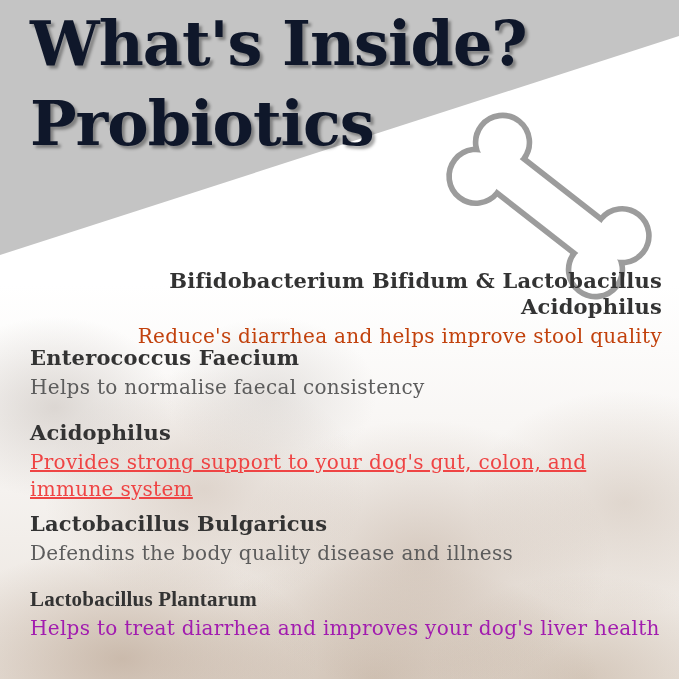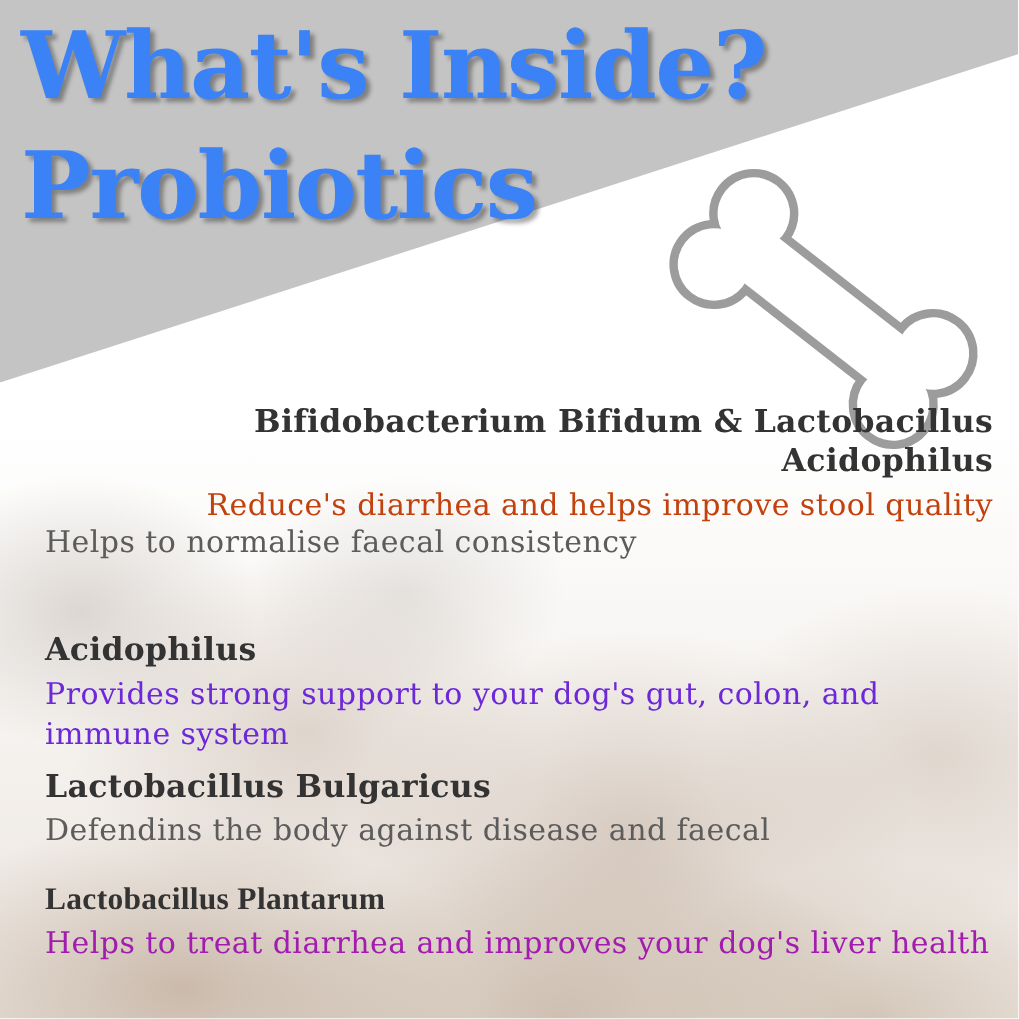--- a/index.html
+++ b/index.html
@@ -49,21 +49,21 @@
   }
   .s1{top:268px;text-align:right;} .s2{top:345px;} .s3{top:420px;} .s4{top:511px;} .s5{top:586px;}
 </style>
 </head>
 <body>
 
 <div class="bg-treats"></div>
 
 <div class="banner" style="background: rgb(196, 196, 196);"></div>
 
-<h1 class="title" style="color: #3b82f6;">
+<h1 class="title" style="color: #0f172a; margin-left: 16px;">
   <span>What's Inside?</span>
   <span>Probiotics</span>
 </h1>
 
 <div class="bone-wrap">
   <svg viewBox="0 0 260 130" xmlns="http://www.w3.org/2000/svg">
     <g class="bone-stroke" stroke-width="13" fill="#ffffff" stroke="#9c9c9c">
       <circle cx="42" cy="40" r="28"></circle>
       <circle cx="42" cy="90" r="28"></circle>
       <circle cx="218" cy="40" r="28"></circle>
@@ -79,29 +79,30 @@
     </g>
   </svg>
 </div>
 
 <div class="section s1">
   <h2 style="color: rgb(51, 51, 51);">Bifidobacterium Bifidum &amp; Lactobacillus Acidophilus</h2>
   <p style="color: #c2410c;">Reduce's diarrhea and helps improve stool quality</p>
 </div>
 
 <div class="section s2">
+  <h2 style="color: rgb(51, 51, 51);">Enterococcus Faecium</h2>
   <p style="color: rgb(92, 92, 92);">Helps to normalise faecal consistency</p>
 </div>
 
 <div class="section s3">
   <h2 style="color: rgb(51, 51, 51);">Acidophilus</h2>
-  <p style="color: #6d28d9;">Provides strong support to your dog's gut, colon, and immune system</p>
+  <p style="color: #ef4444; text-decoration: underline;">Provides strong support to your dog's gut, colon, and immune system</p>
 </div>
 
 <div class="section s4">
   <h2 style="color: rgb(51, 51, 51);">Lactobacillus Bulgaricus</h2>
-  <p style="color: rgb(92, 92, 92);">Defendins the body against disease and faecal</p>
+  <p style="color: rgb(92, 92, 92);">Defendins the body quality disease and illness</p>
 </div>
 
 <div class="section s5">
   <h2 style="color: rgb(51, 51, 51); font-family: Liberation Serif, serif;">Lactobacillus Plantarum</h2>
   <p style="color: #a21caf;">Helps to treat diarrhea and improves your dog's liver health</p>
 </div>
 
 </body></html>

